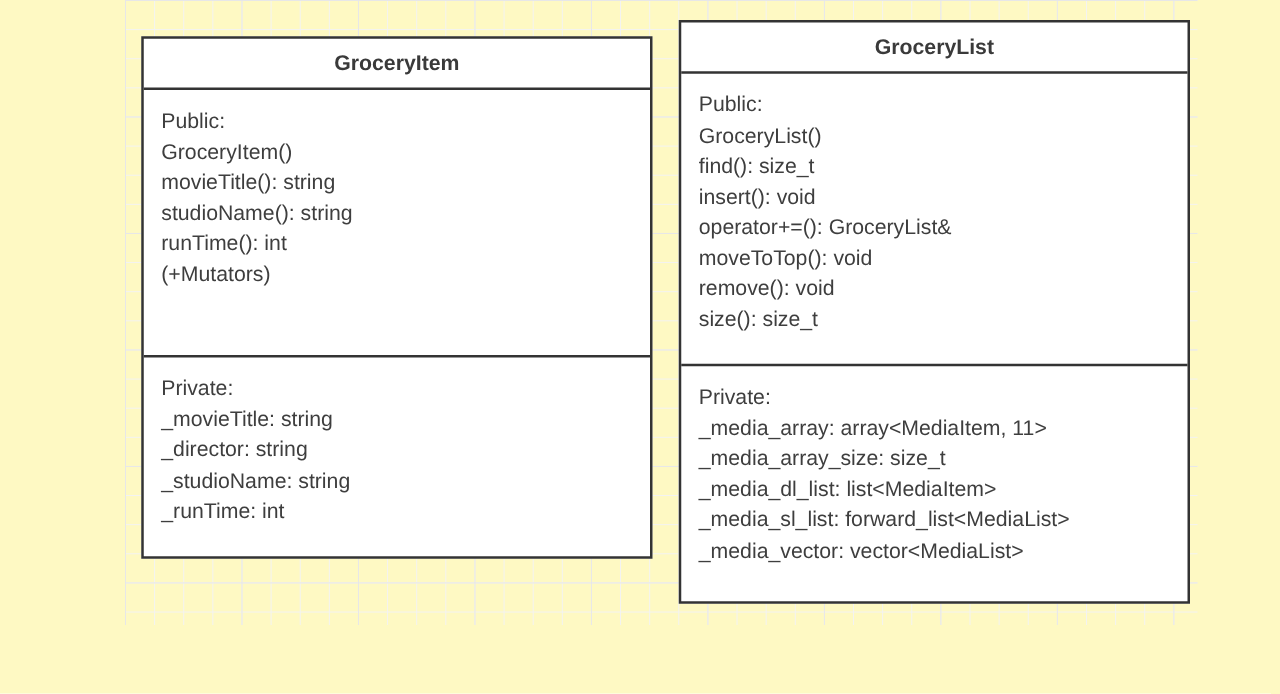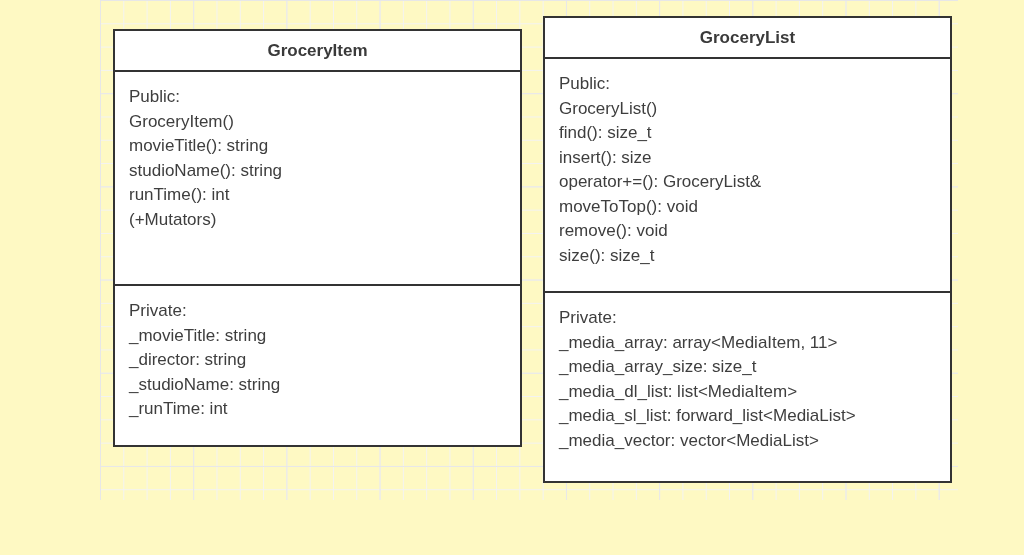--- a/index.html
+++ b/index.html
@@ -81,21 +81,21 @@
         <div class="member-line">_runTime: int</div>
       </div>
   </div>
 
   <div class="uml-class box-1">
     <div class="uml-title">GroceryList</div>
     <div class="uml-section sec-0 sec-divided">
         <div class="member-line">Public:</div>
         <div class="member-line">GroceryList()</div>
         <div class="member-line">find(): size_t</div>
-        <div class="member-line">insert(): size</div>
+        <div class="member-line">insert(): void</div>
         <div class="member-line">operator+=(): GroceryList&amp;</div>
         <div class="member-line">moveToTop(): void</div>
         <div class="member-line">remove(): void</div>
         <div class="member-line">size(): size_t</div>
       </div>
     <div class="uml-section sec-1">
         <div class="member-line">Private:</div>
         <div class="member-line">_media_array: array&lt;MediaItem, 11&gt;</div>
         <div class="member-line">_media_array_size: size_t</div>
         <div class="member-line">_media_dl_list: list&lt;MediaItem&gt;</div>

